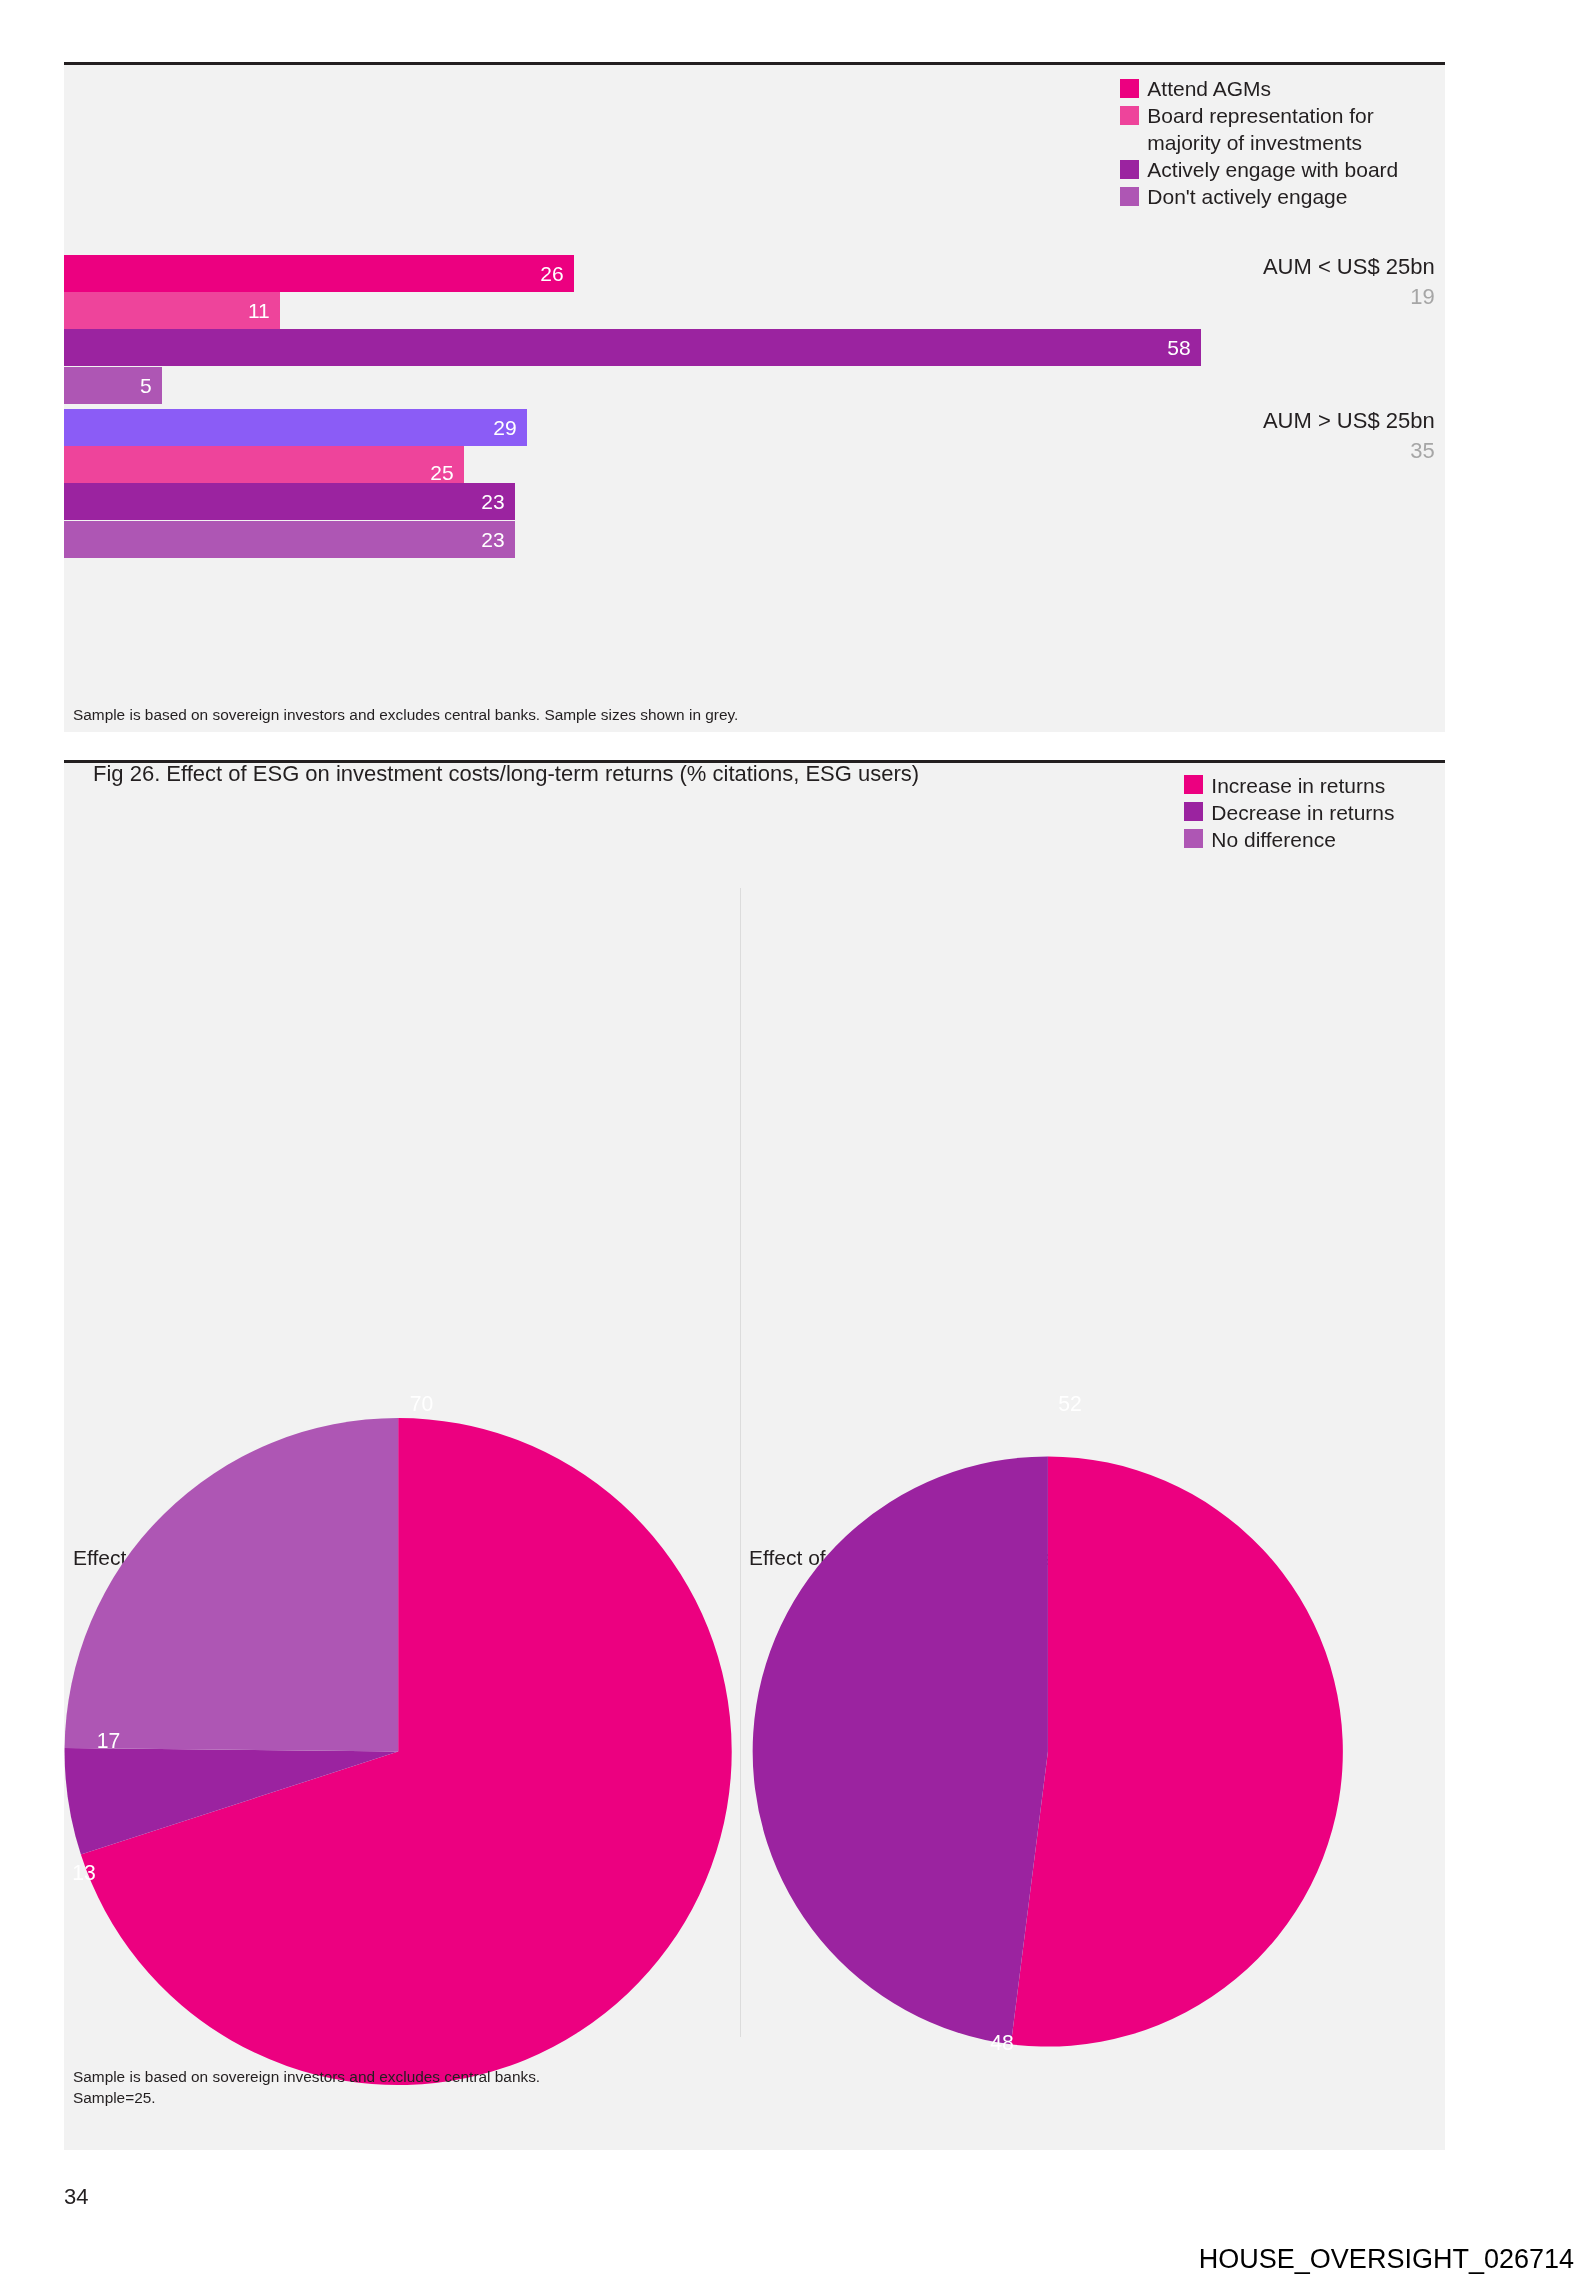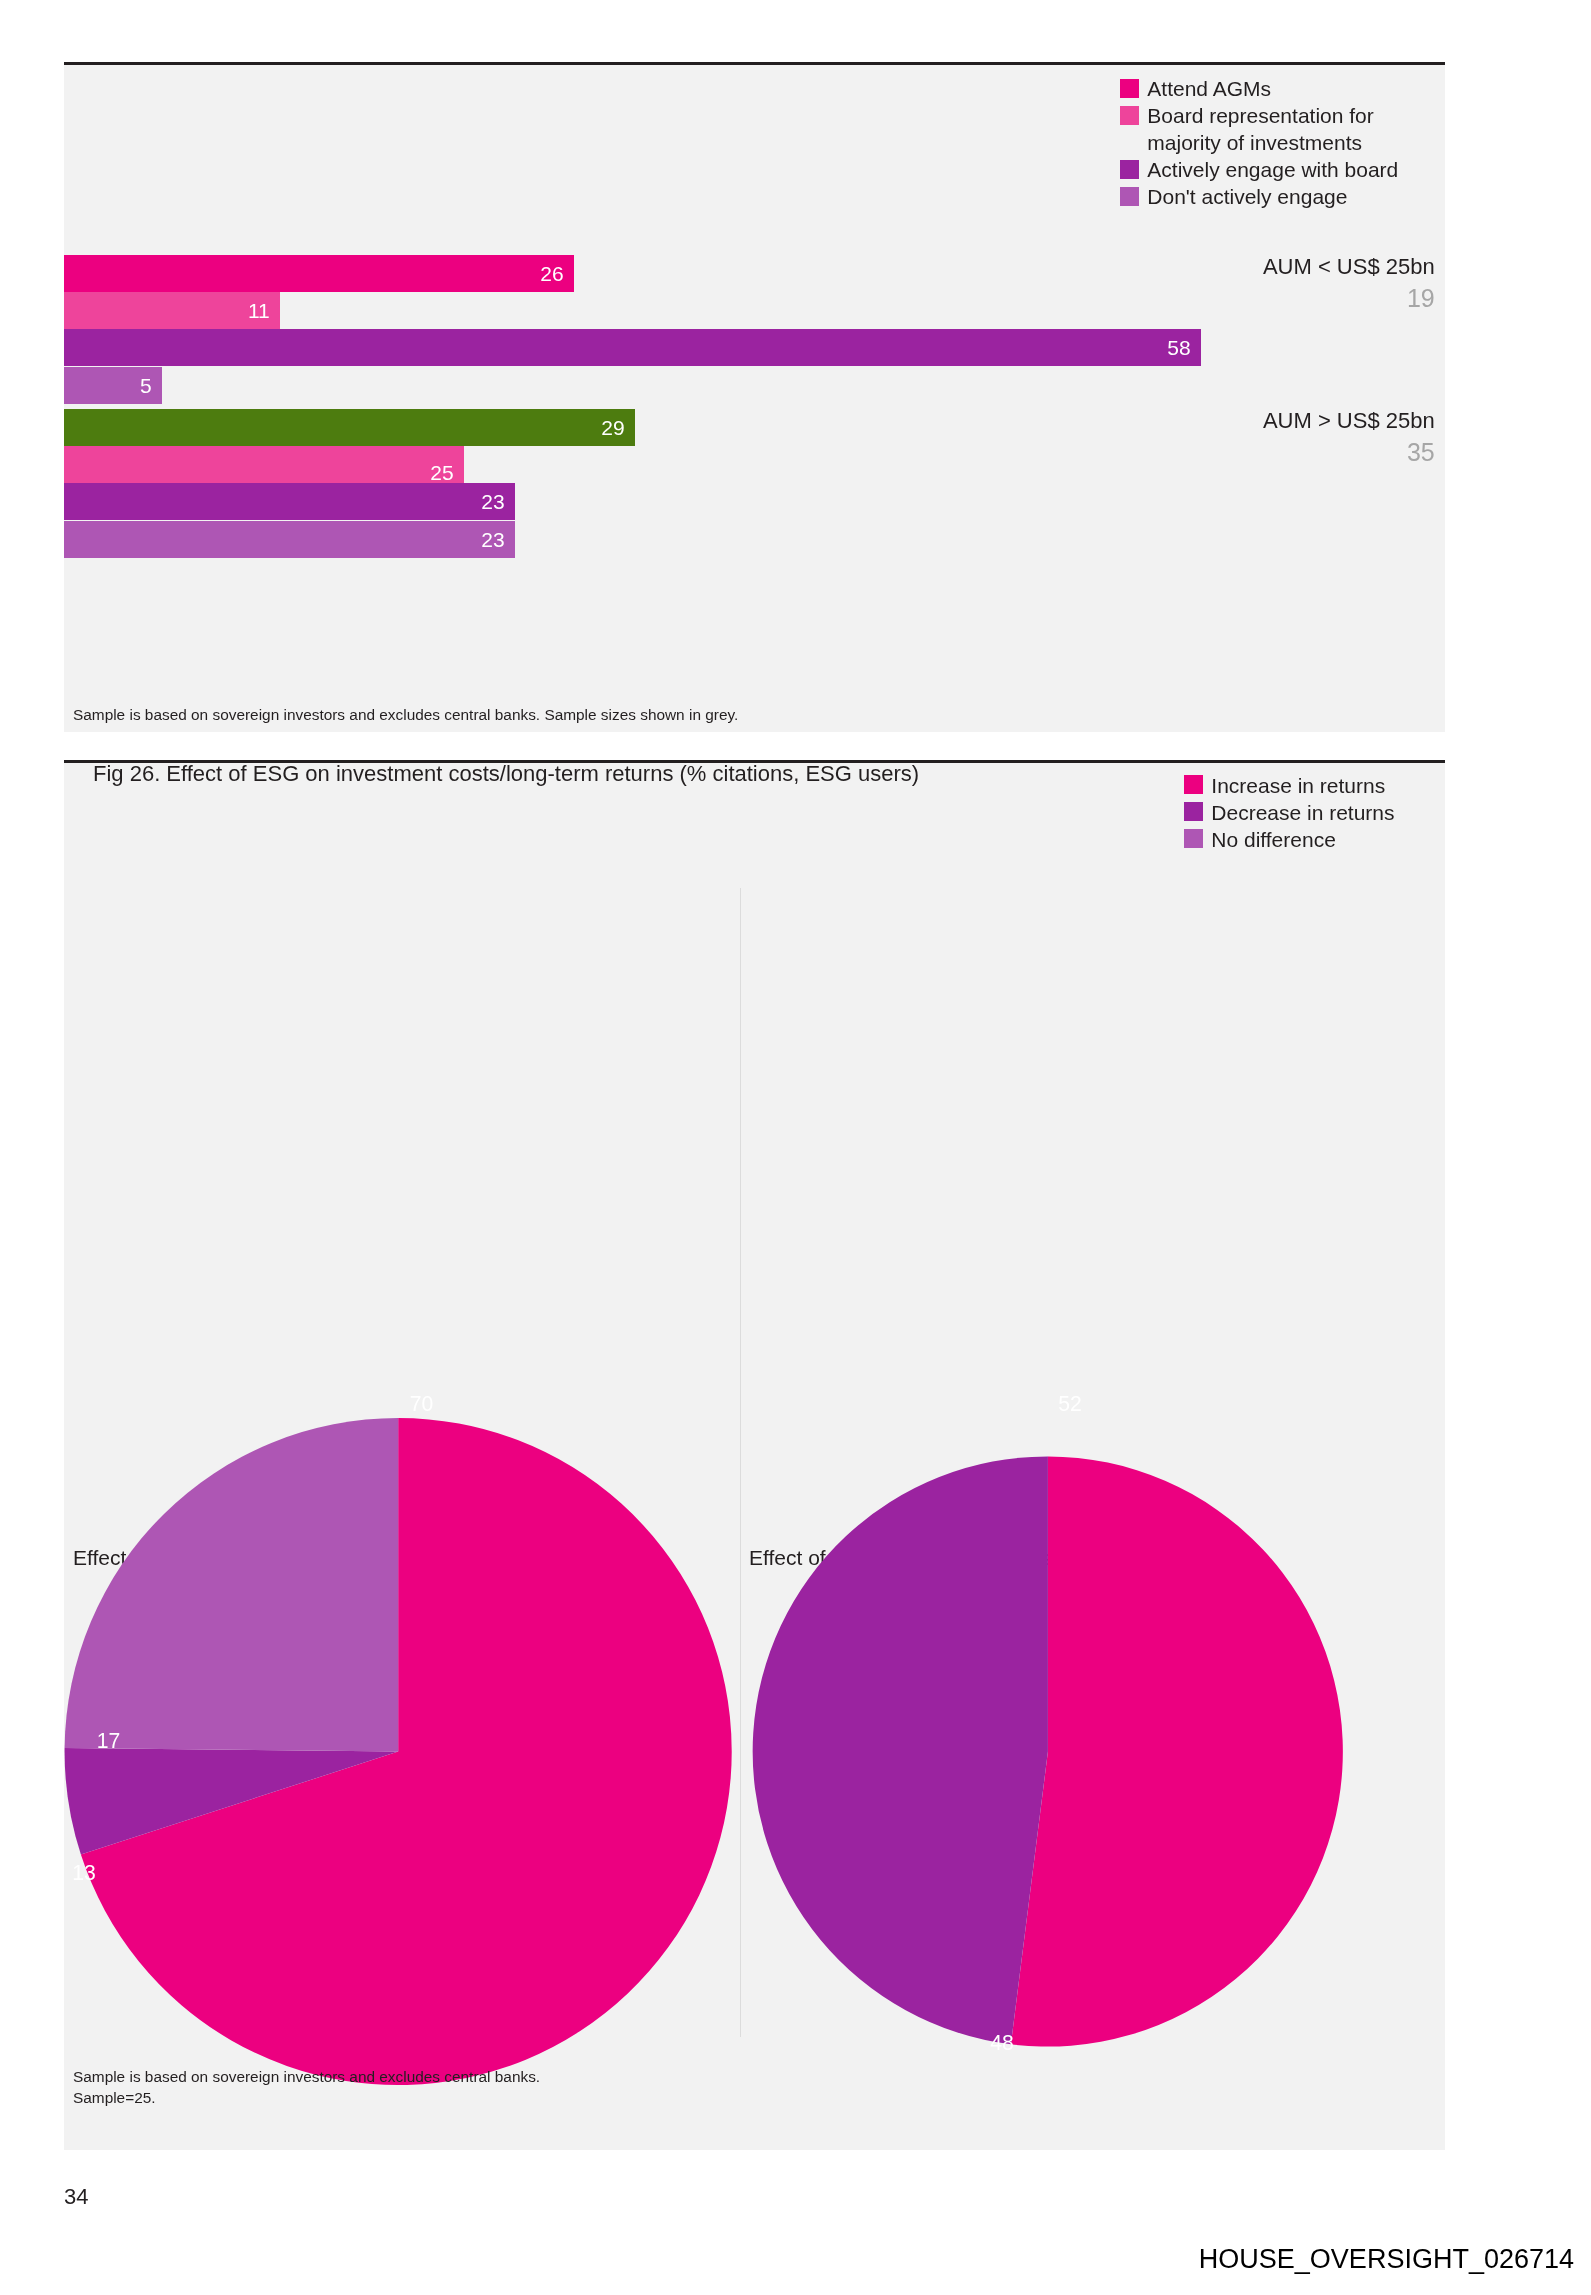--- a/index.html
+++ b/index.html
@@ -75,21 +75,21 @@
     position:absolute;
     right:0;
     text-align:right;
     font-size:22px;
     color:#231f20;
     white-space:nowrap;
   }
   .group-sample{
     display:block;
     color:#a6a6a6;
-    font-size:25px;
+    font-size:22px;
     margin-top:3.9px;
   }
 
   .footnote{
     position:absolute;
     font-size:15.4px;
     line-height:21px;
     color:#231f20;
     white-space:pre-line;
   }
@@ -185,21 +185,21 @@
       </div>
     </div>
 
     <div class="bar-group" style="position:absolute;left:0;top:347px;width:1381px;height:149px;">
       <div class="group-label" style="top:-1.3px;right:10.3px;">
         <span>AUM &gt; US$ 25bn</span>
         <span class="group-sample">35</span>
       </div>
 
       <div class="bar-row" style="position:absolute;left:0;top:0px;height:37px;width:100%;">
-        <div class="bar" style="width:571px;background:#4d7c0f;">
+        <div class="bar" style="width:463px;background:#8b5cf6;">
           <span class="bar-value">29</span>
         </div>
       </div>
       <div class="bar-row" style="position:absolute;left:0;top:37px;height:37px;width:100%;">
         <div class="bar" style="width:400px;background:#EE449B;align-items:flex-end;">
           <span class="bar-value">25</span>
         </div>
       </div>
       <div class="bar-row" style="position:absolute;left:0;top:74px;height:37px;width:100%;">
         <div class="bar" style="width:451px;background:#9B23A0;">

